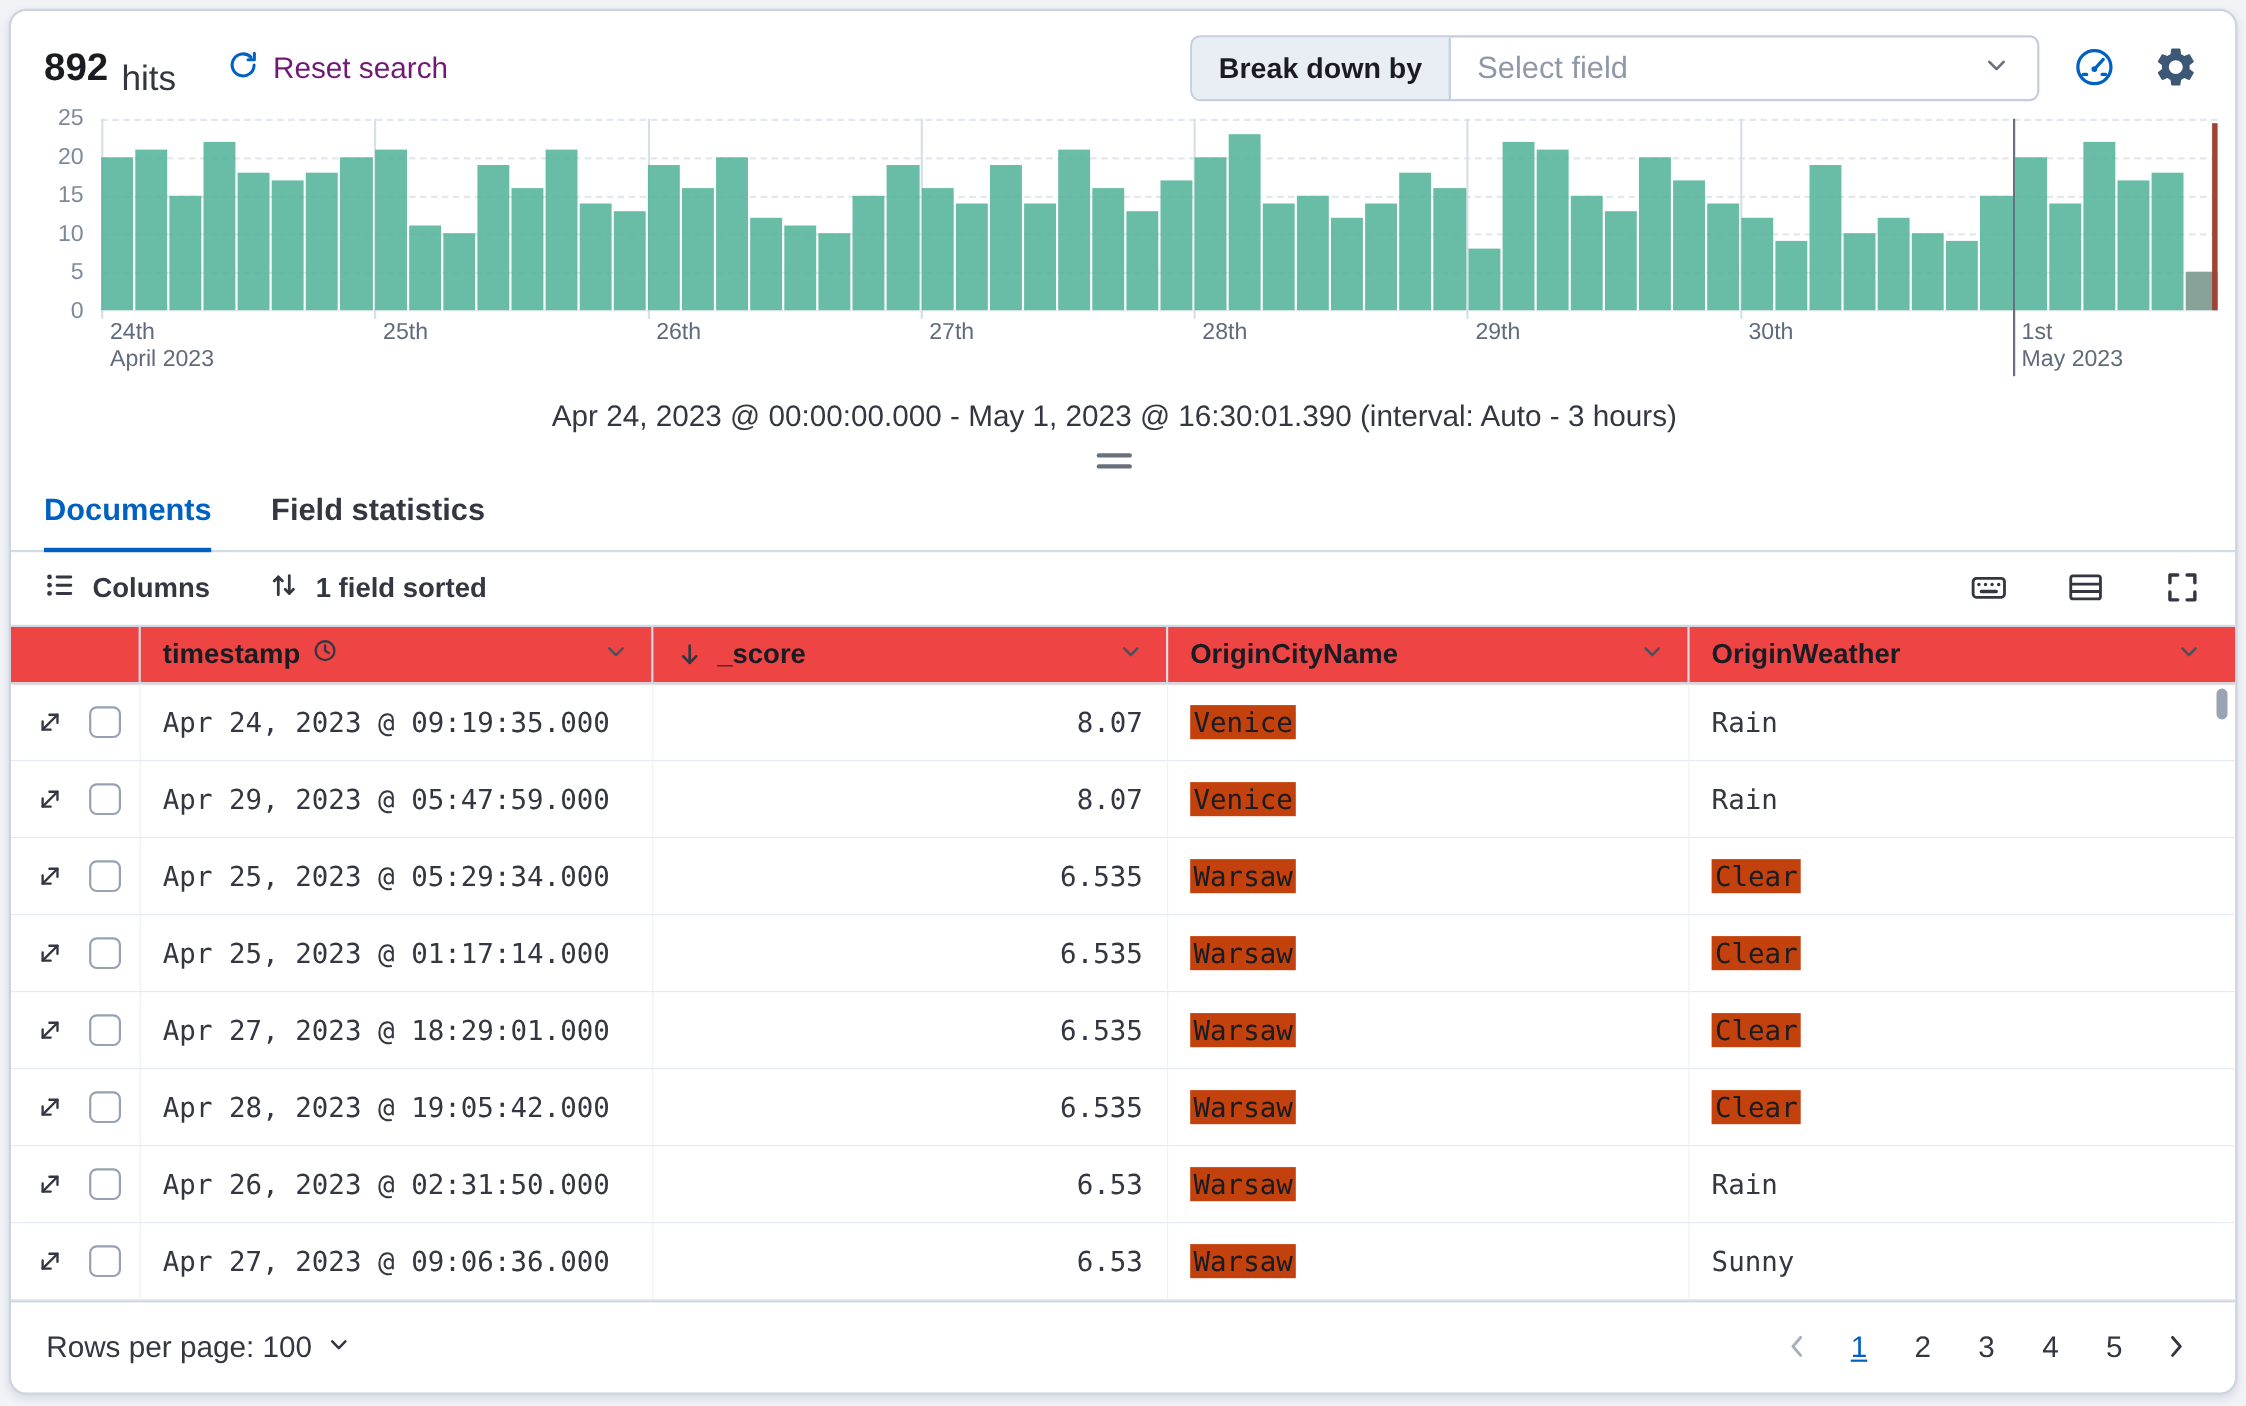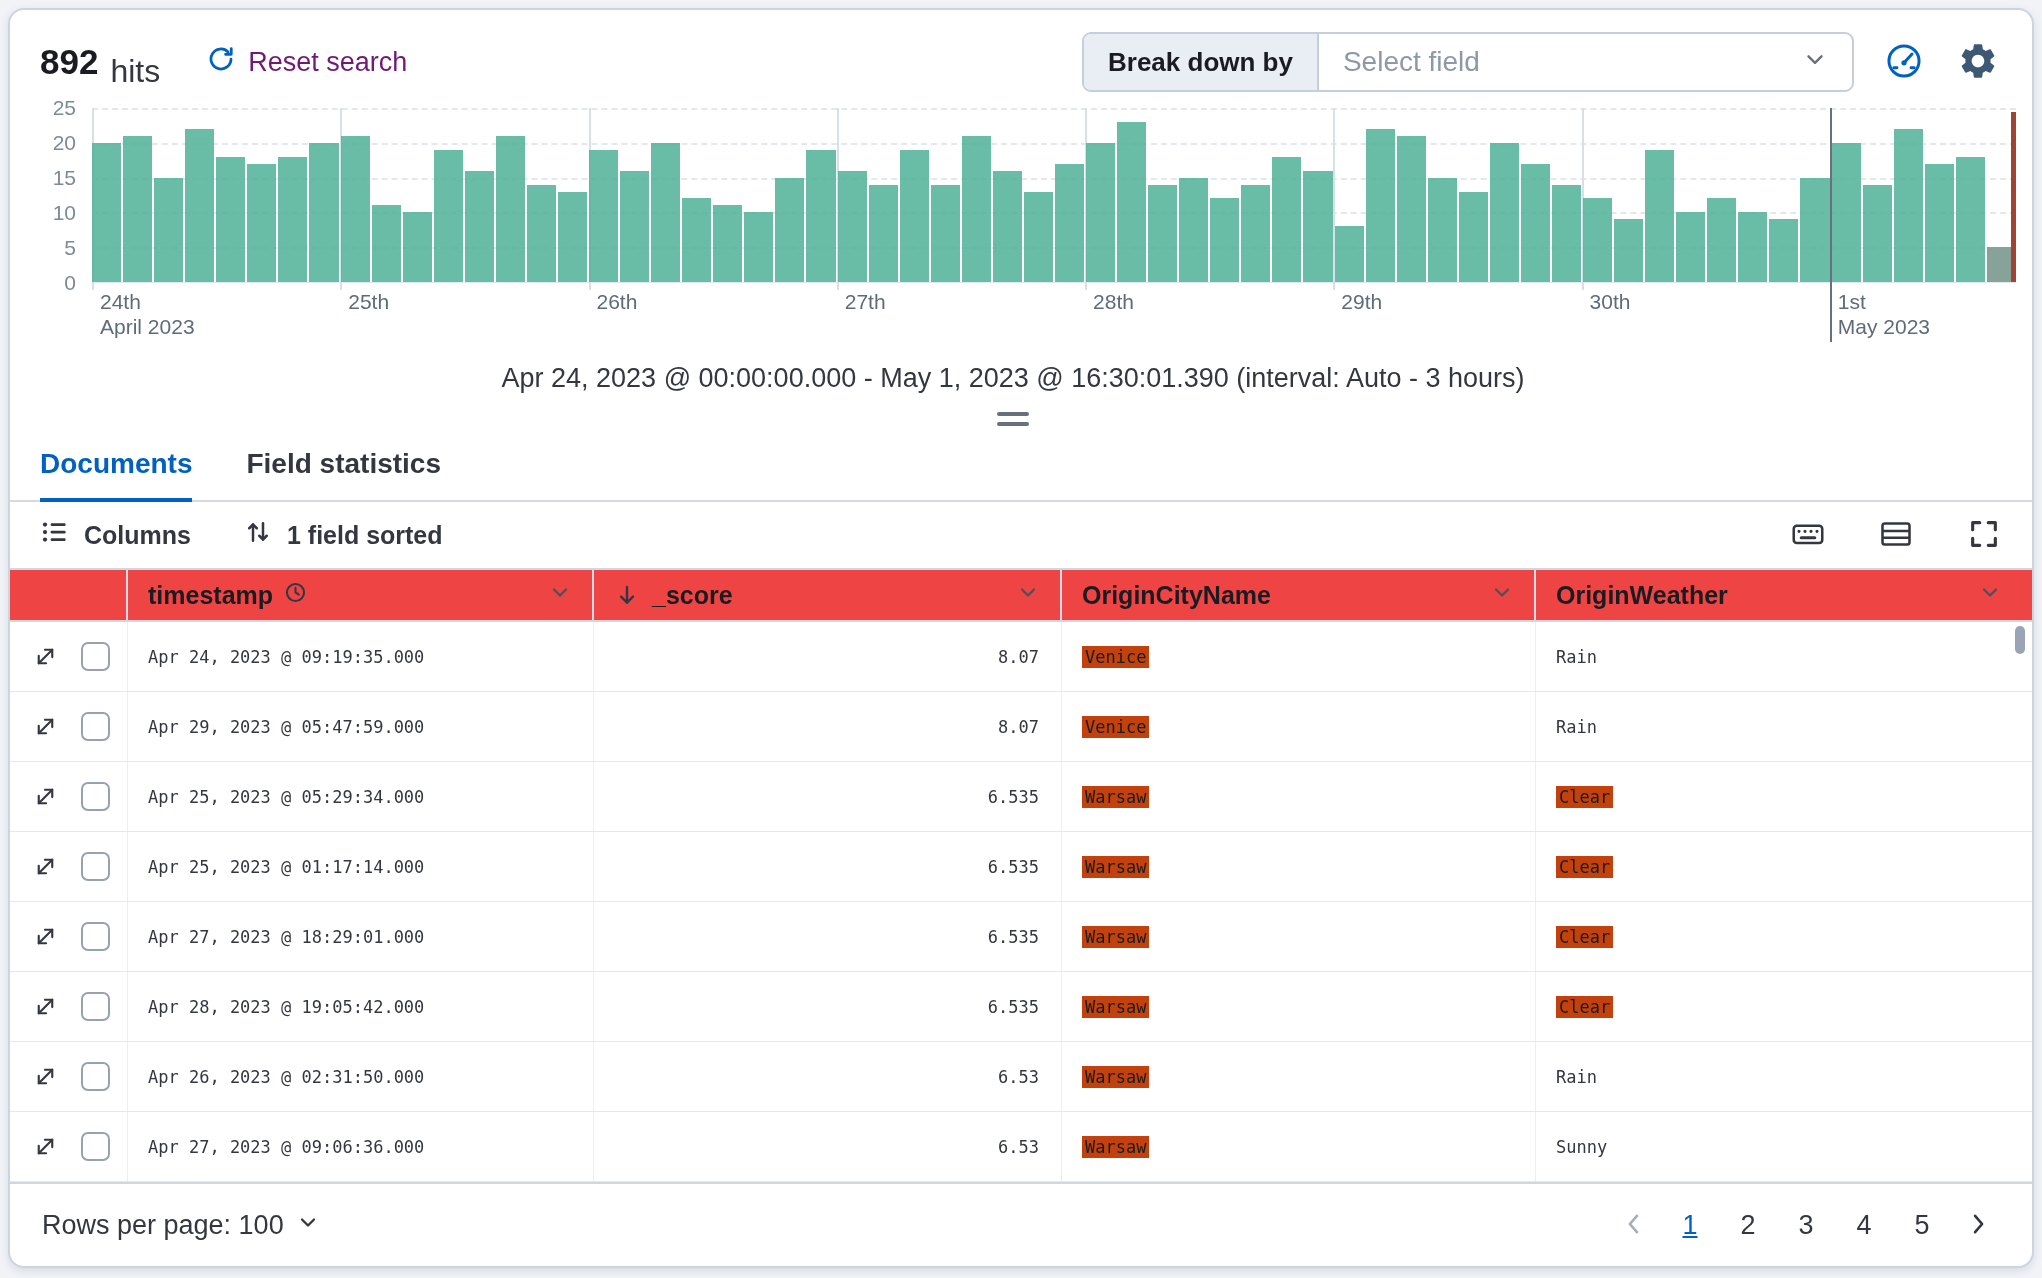--- a/index.html
+++ b/index.html
@@ -64,21 +64,21 @@
   .grid-table { border-top:2px solid #cfd7e2; position:relative; }
   .t-head, .t-row { display:grid; grid-template-columns:118px 466px 468px 474px 1fr; }
   .t-head { background:#ef4444; border-bottom:2px solid #cfd7e2; height:52px; }
   .t-head .hcell { display:flex; align-items:center; padding:0 20px; font-size:25px; font-weight:700;
                    color:#1a1c21; border-right:2px solid #d4dbe5; cursor:pointer; }
   .t-head .hcell:last-child { border-right:none; padding-right:30px; }
   .hcell .hlabel { margin-right:10px; white-space:nowrap; }
   .hcell .spacer { flex:1; }
   .t-row { height:70px; border-bottom:1px solid #e4e9f0; }
   .t-row .cell { display:flex; align-items:center; padding:0 20px; border-right:1px solid #ebeff4;
-                 font-family:"DejaVu Sans Mono",monospace; font-size:17px; color:#343741; overflow:hidden; white-space:nowrap; }
+                 font-family:"DejaVu Sans Mono",monospace; font-size:25px; color:#343741; overflow:hidden; white-space:nowrap; }
   .t-row .cell:last-child { border-right:none; }
   .cell.control { gap:22px; padding-left:22px; font-family:"Liberation Sans",sans-serif; }
   .cell.score { justify-content:flex-end; padding-right:22px; }
   .checkbox { width:29px; height:29px; border:2px solid #96a1b1; border-radius:7px; background:#fff; flex:none; cursor:pointer; }
   .expand { display:flex; cursor:pointer; }
   mark { background:#c2410c; color:#1a1c21; padding:1px 3px; }
   .scroll-thumb { position:absolute; right:7px; top:56px; width:10px; height:28px; background:#9aa4b4; border-radius:6px; cursor:grab; }
 
   
   .footer { margin-top:auto; border-top:2px solid #cfd7e2; display:flex; align-items:center;

